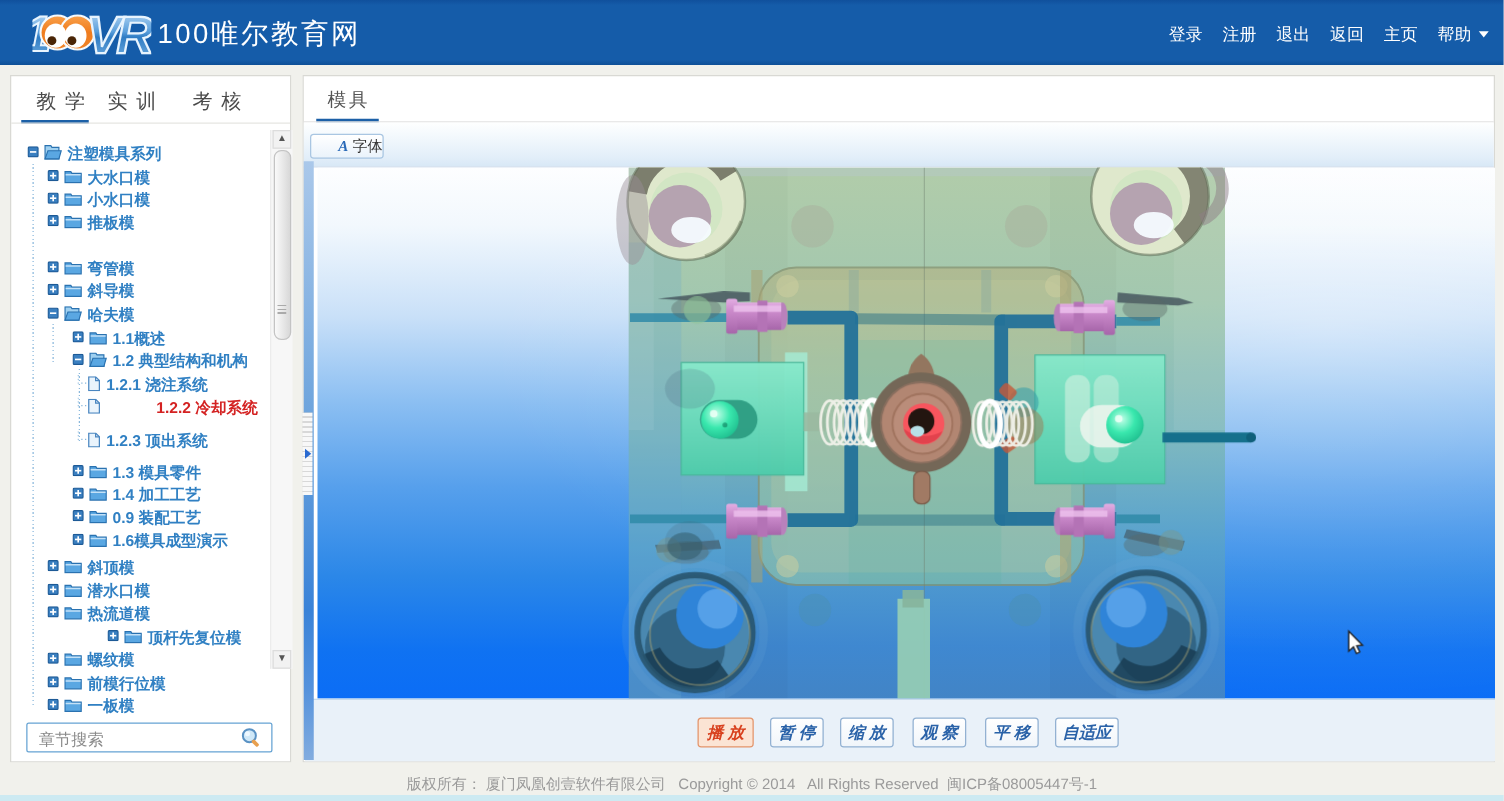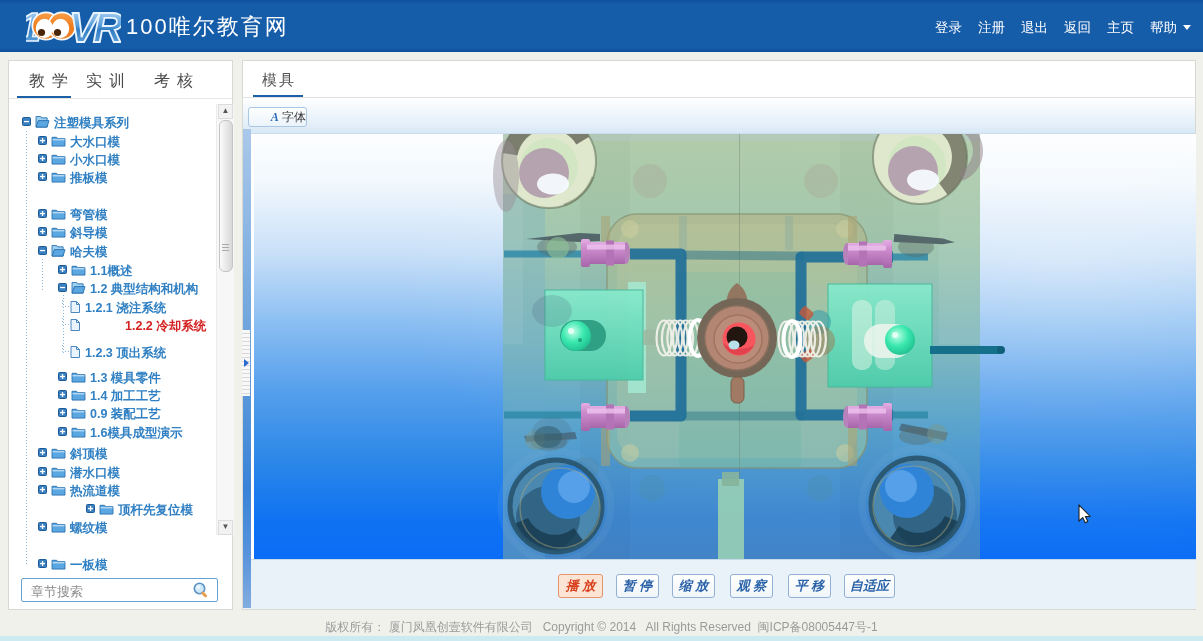--- a/index.html
+++ b/index.html
@@ -324,20 +324,32 @@
           <rect x="0.5" y="0.5" width="8" height="8" rx="1" fill="#3a7fc0" stroke="#1d5a96"></rect>
           <rect x="2" y="3.9" width="5" height="1.3" fill="#fff"></rect>
           <rect x="3.9" y="2" width="1.3" height="5" fill="#fff"></rect>
         </svg></span>
       <span class="abs" style="left:42px;top:3px;line-height:0"><svg width="15" height="12" viewBox="0 0 16 13">
           <path d="M1 2.5 L6 2.5 L7 4 L15 4 L15 12 L1 12 Z" fill="#5aa7e2" stroke="#2a72b0" stroke-width="1"></path>
           <path d="M1.5 4.5 L14.5 4.5 L14.5 5.8 L1.5 5.8 Z" fill="#cfe8fa" opacity="0.9"></path>
         </svg></span>
       <span class="txt abs" style="left:61px">螺纹模</span>
     </div>
+<div class="trow" style="left:0;top:476px;width:214px;">
+      <span class="abs" style="left:29px;top:4px;line-height:0"><svg width="9" height="9" viewBox="0 0 9 9">
+          <rect x="0.5" y="0.5" width="8" height="8" rx="1" fill="#3a7fc0" stroke="#1d5a96"></rect>
+          <rect x="2" y="3.9" width="5" height="1.3" fill="#fff"></rect>
+          <rect x="3.9" y="2" width="1.3" height="5" fill="#fff"></rect>
+        </svg></span>
+      <span class="abs" style="left:42px;top:3px;line-height:0"><svg width="15" height="12" viewBox="0 0 16 13">
+          <path d="M1 2.5 L6 2.5 L7 4 L15 4 L15 12 L1 12 Z" fill="#5aa7e2" stroke="#2a72b0" stroke-width="1"></path>
+          <path d="M1.5 4.5 L14.5 4.5 L14.5 5.8 L1.5 5.8 Z" fill="#cfe8fa" opacity="0.9"></path>
+        </svg></span>
+      <span class="txt abs" style="left:61px">前模行位模</span>
+    </div>
 <div class="trow" style="left:0;top:494px;width:214px;">
       <span class="abs" style="left:29px;top:4px;line-height:0"><svg width="9" height="9" viewBox="0 0 9 9">
           <rect x="0.5" y="0.5" width="8" height="8" rx="1" fill="#3a7fc0" stroke="#1d5a96"></rect>
           <rect x="2" y="3.9" width="5" height="1.3" fill="#fff"></rect>
           <rect x="3.9" y="2" width="1.3" height="5" fill="#fff"></rect>
         </svg></span>
       <span class="abs" style="left:42px;top:3px;line-height:0"><svg width="15" height="12" viewBox="0 0 16 13">
           <path d="M1 2.5 L6 2.5 L7 4 L15 4 L15 12 L1 12 Z" fill="#5aa7e2" stroke="#2a72b0" stroke-width="1"></path>
           <path d="M1.5 4.5 L14.5 4.5 L14.5 5.8 L1.5 5.8 Z" fill="#cfe8fa" opacity="0.9"></path>
         </svg></span>

